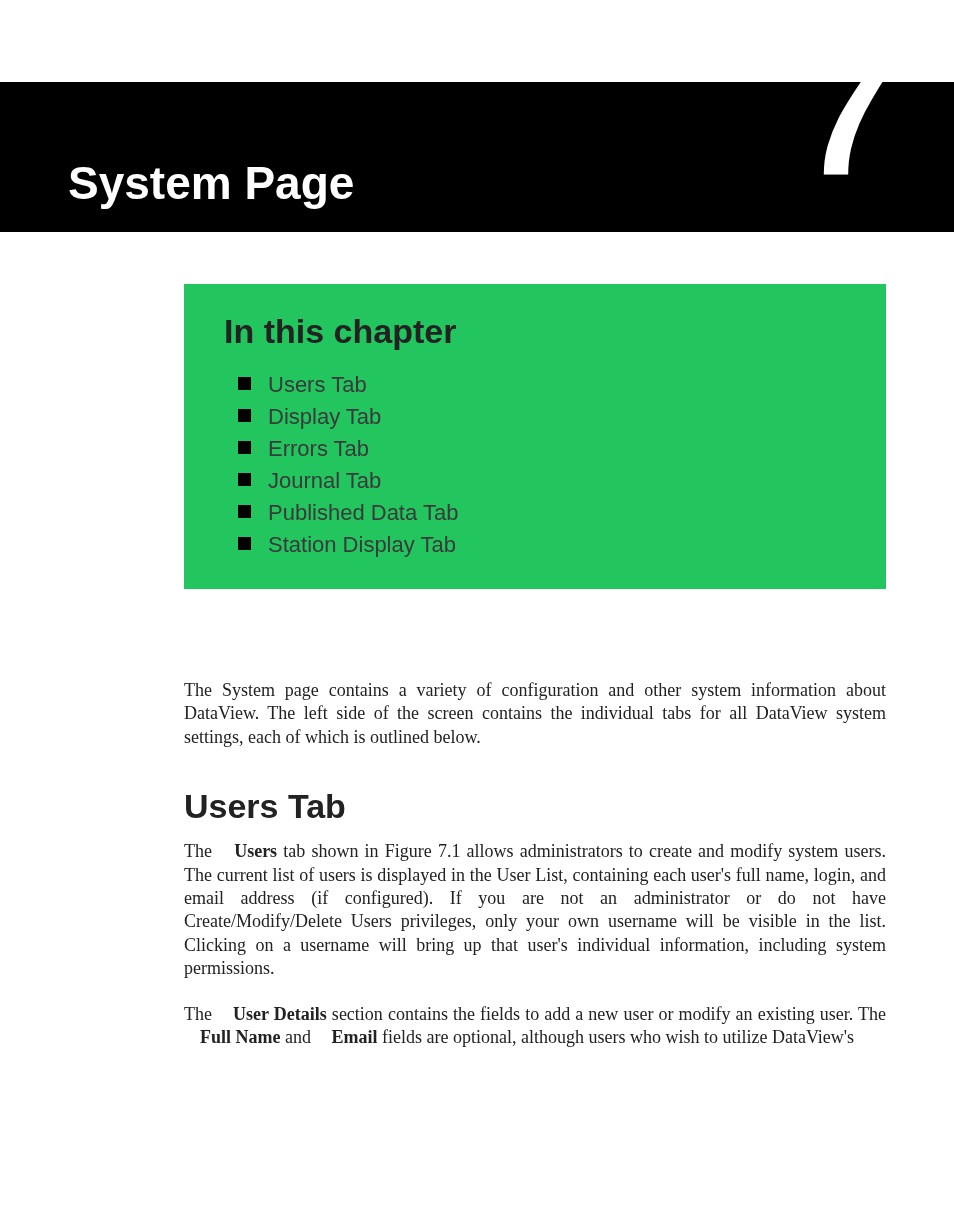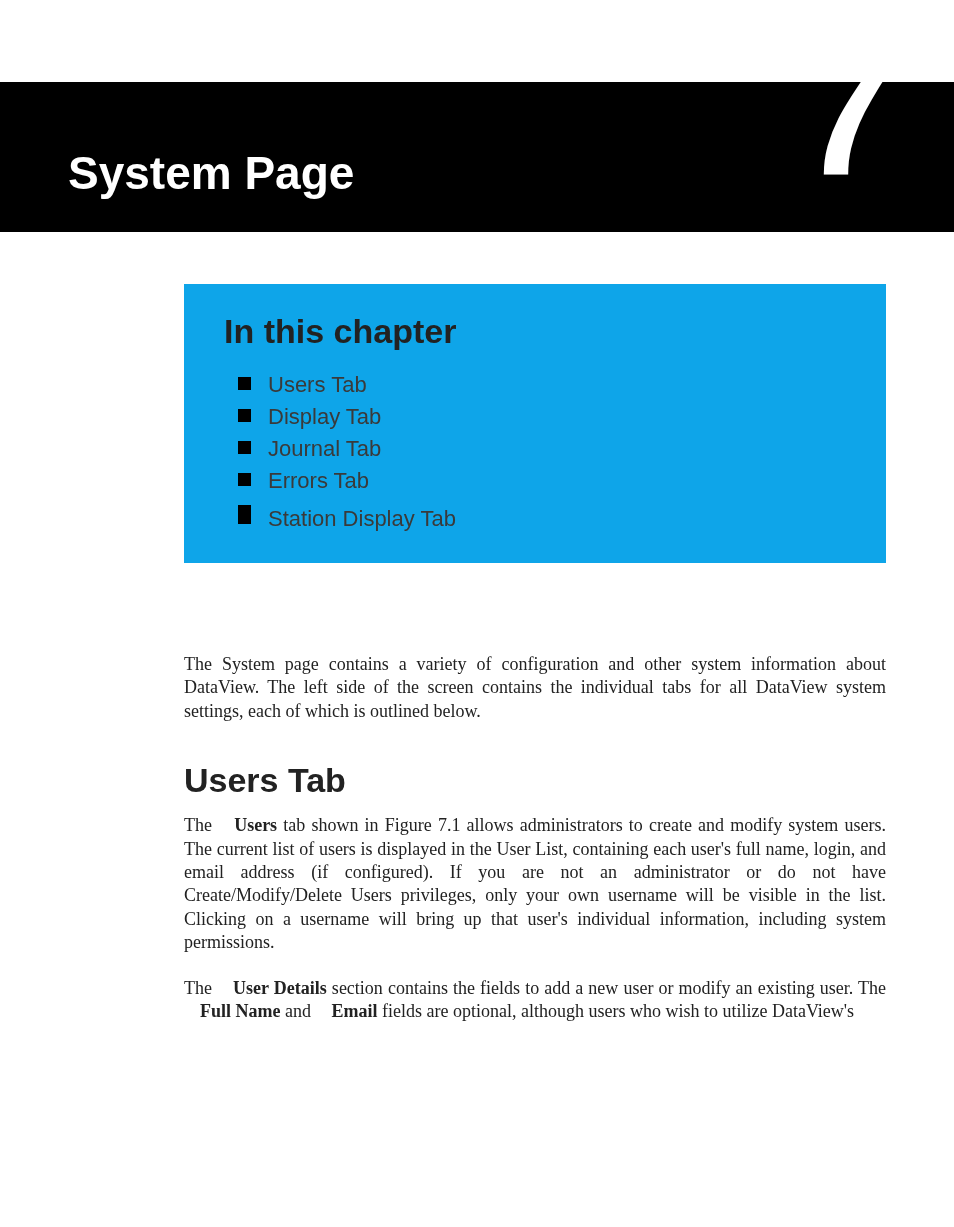--- a/index.html
+++ b/index.html
@@ -17,38 +17,38 @@
     position: relative;
     margin-top: 82px;
     padding-left: 68px;
   }
   .chapter-title {
     font-family: "Arial Narrow", Arial, sans-serif;
     font-weight: 700;
     font-size: 46px;
     letter-spacing: 0px;
     position: absolute;
-    bottom: 32px;
+    bottom: 22px;
     margin-top: 40px;
   }
   .chapter-number {
     font-family: "Arial Black", Arial, sans-serif;
     font-weight: 900;
     font-size: 170px;
     position: absolute;
     right: 60px;
     top: -52px;
     line-height: 1;
   }
   .content-col {
     margin-left: 184px;
     margin-right: 68px;
   }
   .toc-box {
-    background: #0ea5e9;
+    background: #22c55e;
     padding: 28px 40px 28px 40px;
     margin-top: 52px;
     margin-bottom: 90px;
   }
   .toc-heading {
     font-family: "Arial Narrow", Arial, sans-serif;
     font-weight: 700;
     font-size: 34px;
     color: #222;
     margin-bottom: 18px;
@@ -98,23 +98,23 @@
   <div class="chapter-number">7</div>
 </div>
 
 <div class="content-col">
 
   <div class="toc-box">
     <div class="toc-heading">In this chapter</div>
     <ul class="toc-list">
       <li><span class="toc-bullet"></span><span>Users Tab</span></li>
       <li><span class="toc-bullet"></span><span>Display Tab</span></li>
+      <li><span class="toc-bullet"></span><span>Errors Tab</span></li>
       <li><span class="toc-bullet"></span><span>Journal Tab</span></li>
-      <li><span class="toc-bullet"></span><span>Errors Tab</span></li>
-      <li><span class="toc-bullet"></span></li>
+      <li><span class="toc-bullet"></span><span>Published Data Tab</span></li>
       <li><span class="toc-bullet"></span><span>Station Display Tab</span></li>
     </ul>
   </div>
 
   <div class="body-text">
     <p>The System page contains a variety of configuration and other system information about DataView. The left side of the screen contains the individual tabs for all DataView system settings, each of which is outlined below.</p>
 
     <div class="section-heading">Users Tab</div>
 
     <p><span>The </span><span class="bold">Users</span><span> tab shown in Figure 7.1 allows administrators to create and modify system users. The current list of users is displayed in the User List, containing each user's full name, login, and email address (if configured). If you are not an administrator or do not have Create/Modify/Delete Users privileges, only your own username will be visible in the list. Clicking on a username will bring up that user's individual information, including system permissions.</span></p>

